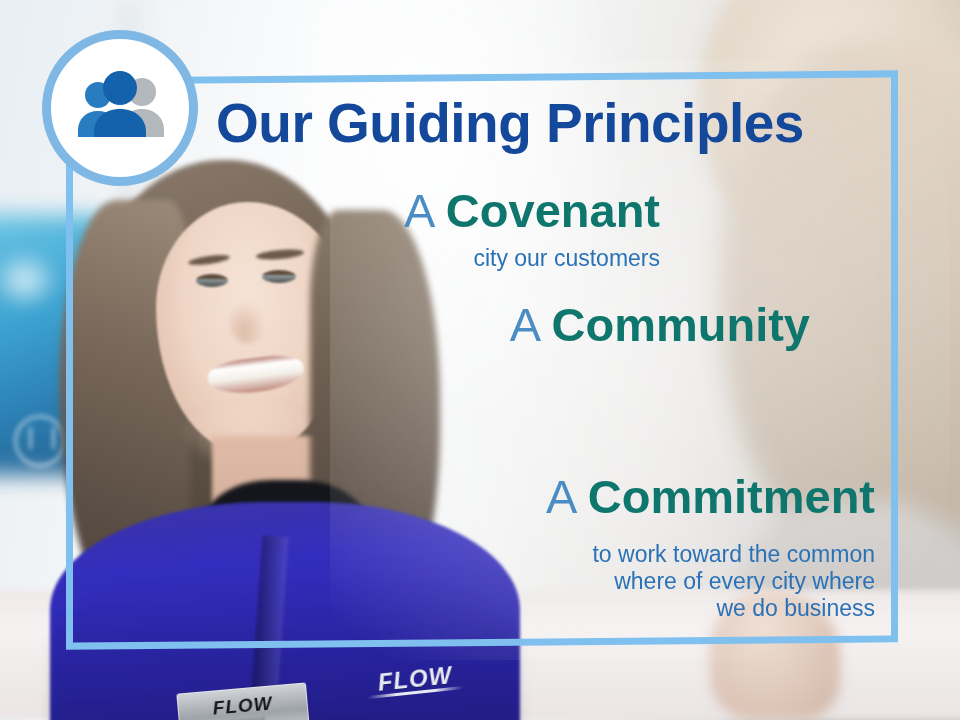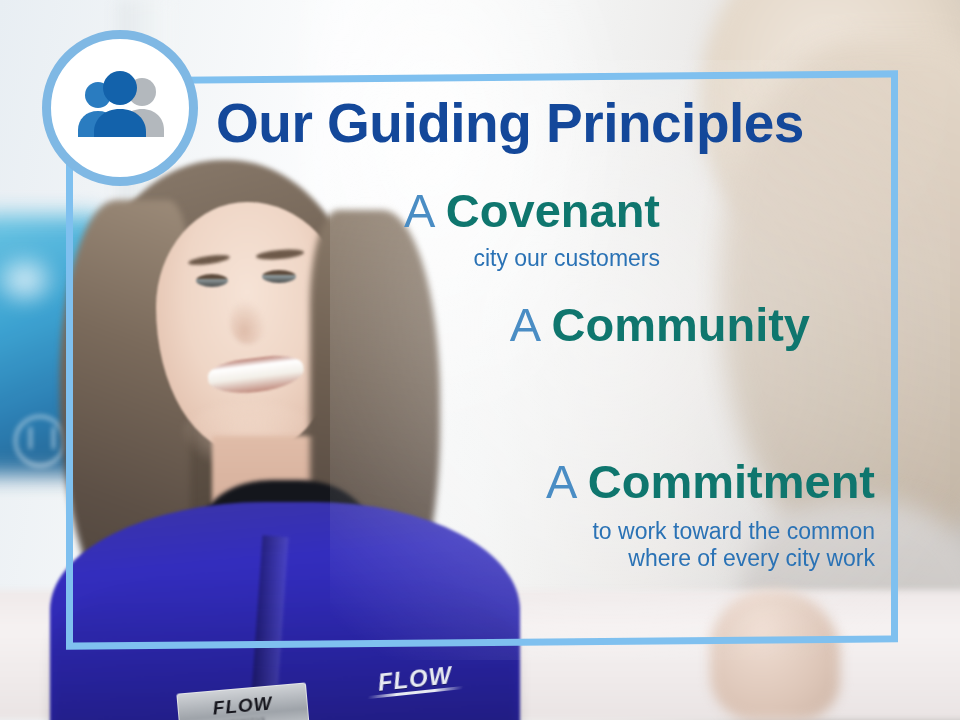--- a/index.html
+++ b/index.html
@@ -330,25 +330,25 @@
   .sub-line {
     font-size: 23px;
     color: #2a72b5;
     font-weight: 400;
     white-space: nowrap;
   }
   .sub-line b { font-weight: 400; }
 
   #block-covenant   { left: 120px; top: 186px; width: 540px; }
   #block-community  { left: 200px; top: 300px; width: 610px; }
-  #block-commitment { left: 260px; top: 457px; width: 615px; }
+  #block-commitment { left: 260px; top: 472px; width: 615px; }
 
   #block-covenant .sub-line   { margin-top: 10px; }
   #block-community .sub-line  { margin-top: 12px; }
-  #block-commitment .sub-line { margin-top: 12px; }
+  #block-commitment .sub-line { margin-top: 20px; }
 </style>
 </head>
 <body>
 
 <div id="stage">
 
   <div class="photo">
     <div class="bg-base"></div>
     <div class="bg-window"></div>
     <div class="bg-car"></div>
@@ -428,16 +428,16 @@
       <span class="art">A</span>
       <span class="key">Community</span>
     </div>
   </div>
 
   <div class="block" id="block-commitment">
     <div class="headline">
       <span class="art">A</span>
       <span class="key">Commitment</span>
     </div>
-    <div class="sub-line"><span>to work toward the </span><b>common</b><br><b>where of every city</b><span> work</span><br></div>
+    <div class="sub-line"><span>to work toward the </span><b>common</b><br><b>where of every city</b><span> where</span><br><span>we do business</span></div>
   </div>
 
 </div>
 
 </body></html>

